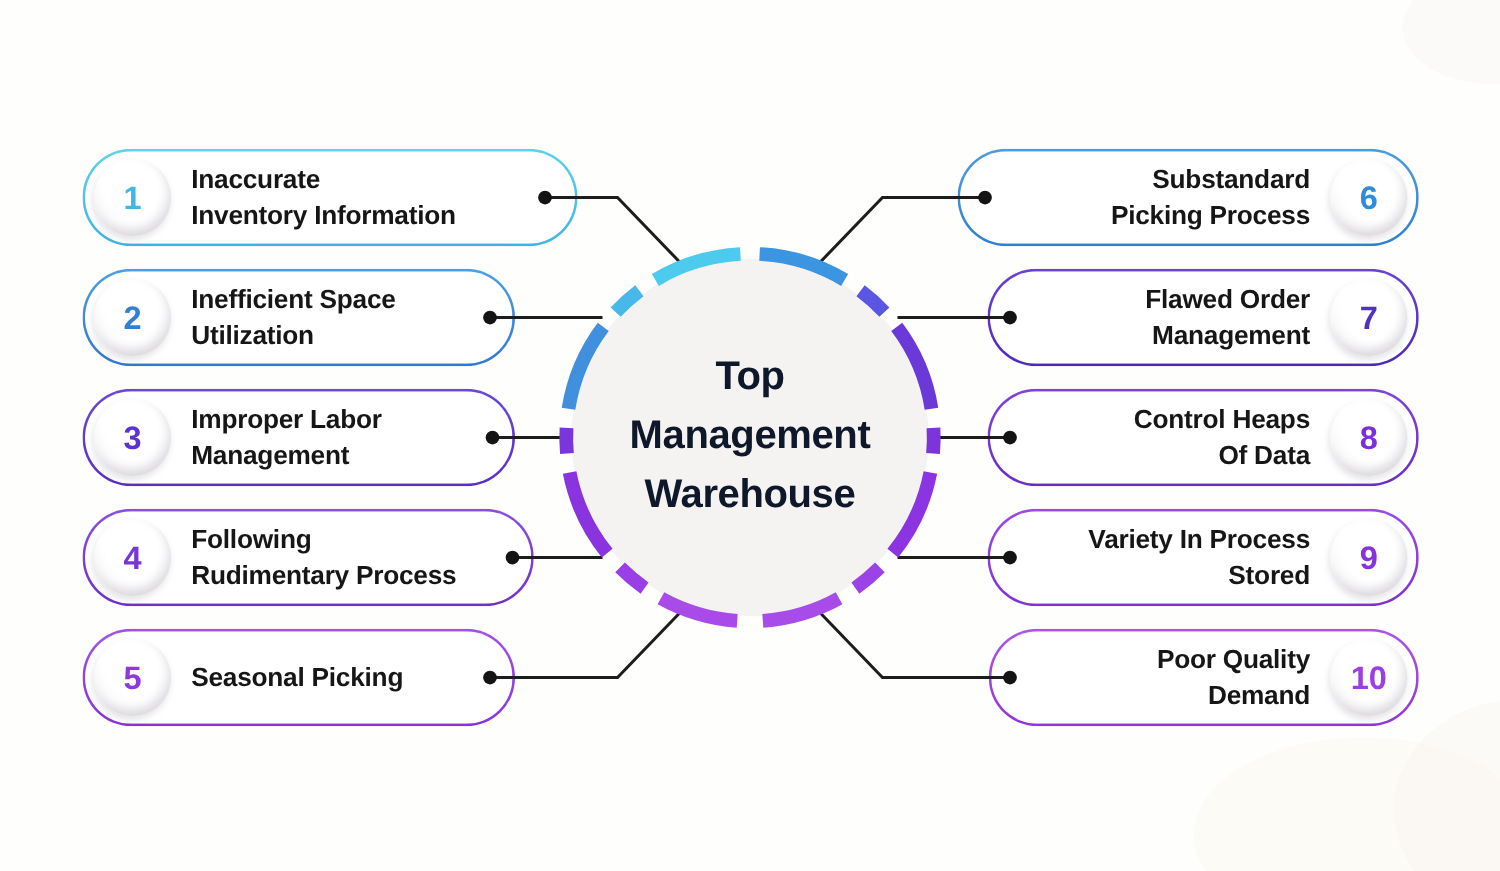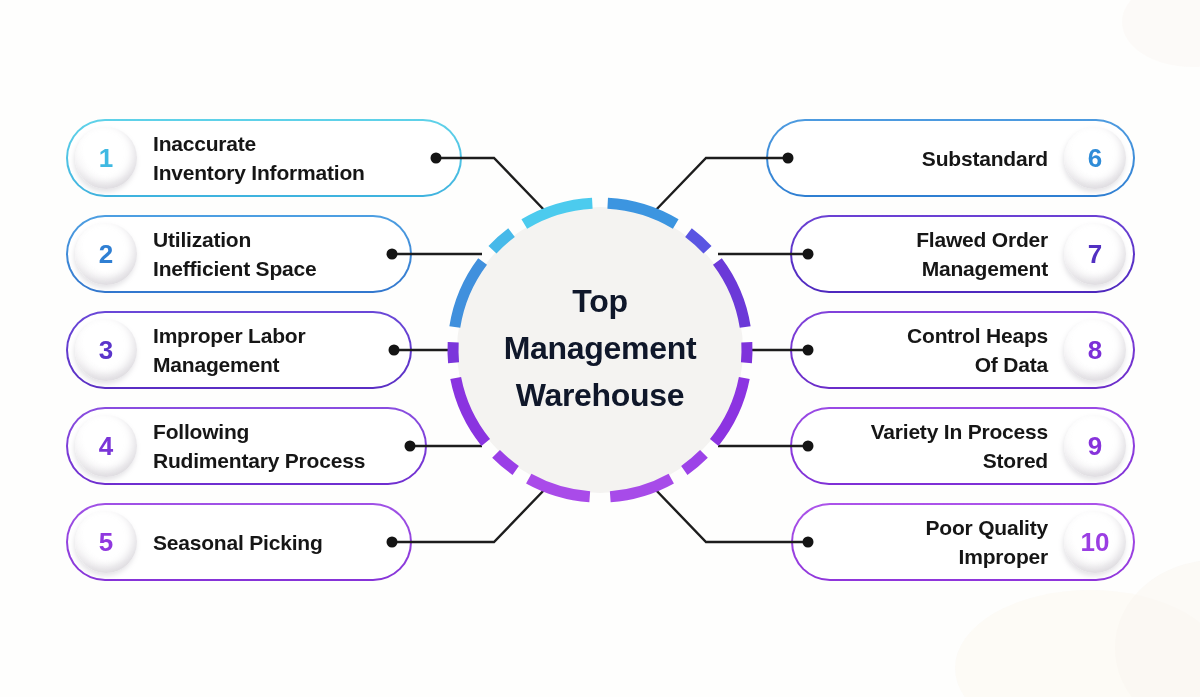--- a/index.html
+++ b/index.html
@@ -66,22 +66,22 @@
     <div class="label">
       <span>Inaccurate</span>
       <span>Inventory Information</span>
     </div>
   </div>
   <div class="pill left" style="left: 66px; top: 215px; width: 346px; --a1: #4D9FE2; --a2: #3277CE; --num: #2F7FD3;">
     <div class="num">
         <span>2</span>
       </div>
     <div class="label">
+      <span>Inefficient Space</span>
       <span>Utilization</span>
-      <span>Inefficient Space</span>
     </div>
   </div>
   <div class="pill left" style="left: 66px; top: 311px; width: 346px; --a1: #6A48D8; --a2: #5A2EC4; --num: #5B35CB;">
     <div class="num">
         <span>3</span>
       </div>
     <div class="label">
       <span>Improper Labor</span>
       <span>Management</span>
     </div>
@@ -103,20 +103,21 @@
       <span>Seasonal Picking</span>
     </div>
   </div>
 
   <div class="pill right" style="left: 766px; top: 119px; width: 369px; --a1: #4D9BE0; --a2: #2F7FD2; --num: #2F8CD8;">
     <div class="num">
         <span>6</span>
       </div>
     <div class="label">
       <span>Substandard</span>
+      <span>Picking Process</span>
     </div>
   </div>
   <div class="pill right" style="left: 790px; top: 215px; width: 345px; --a1: #6B41D4; --a2: #4E28BE; --num: #5230C2;">
     <div class="num">
         <span>7</span>
       </div>
     <div class="label">
       <span>Flawed Order</span>
       <span>Management</span>
     </div>
@@ -138,21 +139,21 @@
       <span>Variety In Process</span>
       <span>Stored</span>
     </div>
   </div>
   <div class="pill right" style="left: 791px; top: 503px; width: 344px; --a1: #AC54EA; --a2: #8F35DB; --num: #9B3EE3;">
     <div class="num">
         <span>10</span>
       </div>
     <div class="label">
       <span>Poor Quality</span>
-      <span>Improper</span>
+      <span>Demand</span>
     </div>
   </div>
 
   <svg class="overlay" width="1200" height="697" viewBox="0 0 1200 697">
     <g>
       <ellipse cx="1090" cy="668" rx="135" ry="78" fill="#fbf7f0" opacity="0.55"></ellipse>
       <ellipse cx="1215" cy="648" rx="100" ry="88" fill="#faf6ef" opacity="0.5"></ellipse>
       <ellipse cx="1192" cy="22" rx="70" ry="45" fill="#fbf7f1" opacity="0.45"></ellipse>
     </g>
     <g id="connectors">

